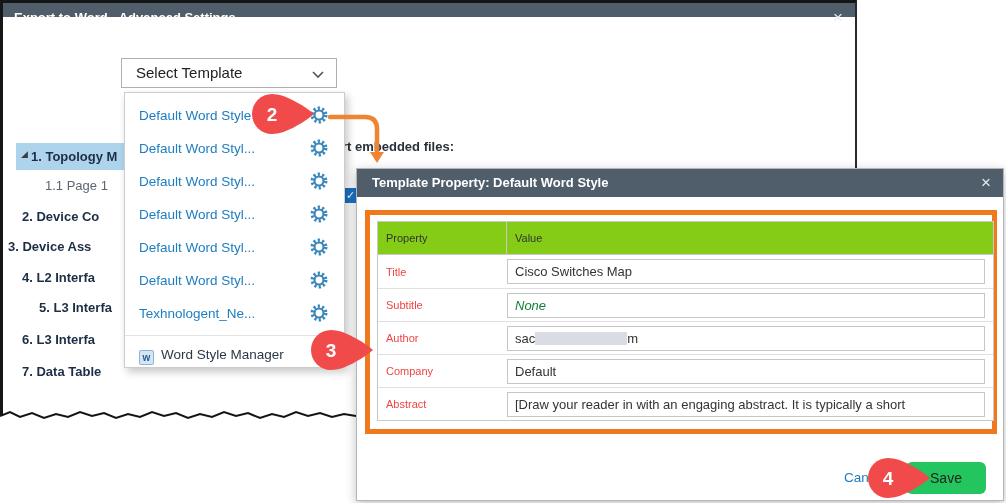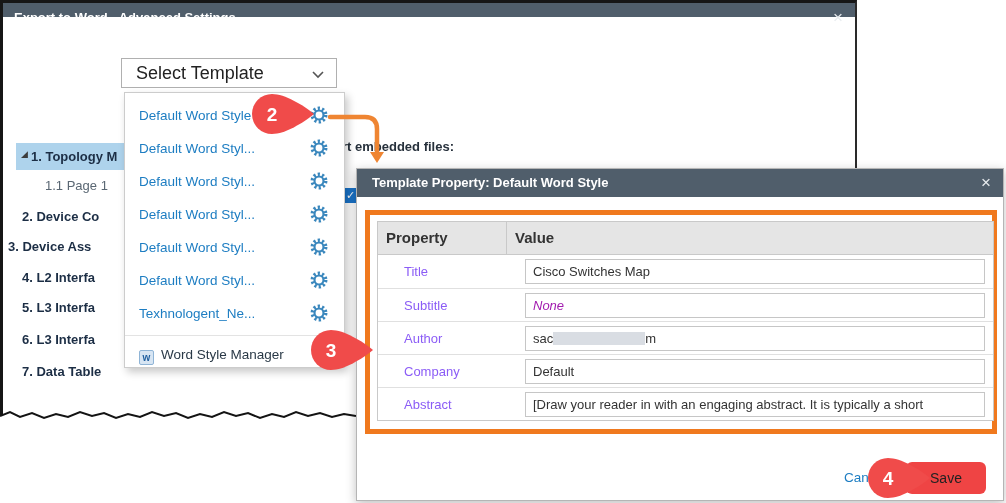--- a/index.html
+++ b/index.html
@@ -10,21 +10,21 @@
   .main-dialog { position:absolute; left:0; top:0; width:857px; height:417px;
     background:#fff; border-left:3px solid #161616; border-top:3px solid #161616;
     border-right:2px solid #2a2a2a; z-index:1; }
   .titlebar { position:absolute; left:0; top:0; right:0; height:14px; background:#505e6b;
     color:#fff; font-size:13px; font-weight:600; line-height:29px; padding-left:11px; }
   .titlebar .close { position:absolute; right:12px; top:0; font-size:17px; font-weight:400;
     color:#e8ecef; cursor:pointer; line-height:29px; }
   .field-label { position:absolute; font-size:13px; font-weight:600; color:#3d3d3d; }
 
   .select-box { position:absolute; left:121px; top:58px; width:216px; height:30px;
-    border:1px solid #b0b0b0; background:#fff; font-size:18px; color:#222;
+    border:1px solid #b0b0b0; background:#fff; font-size:15px; color:#222;
     line-height:28px; padding-left:14px; cursor:pointer; }
   .select-box svg { position:absolute; right:12px; top:12px; }
 
   .link { position:absolute; font-size:13px; color:#1d7dc2; cursor:pointer; white-space:nowrap; }
   .link .ico { display:inline-block; vertical-align:-2px; margin-right:4px; }
 
   .content-panel { position:absolute; left:15px; top:137px; width:828px; height:285px;
     border:1px solid #b9b9b9; border-bottom:none; background:#fff; }
   .panel-divider { position:absolute; left:295px; top:137px; width:1px; height:281px; background:#c4c4c4; }
 
@@ -58,35 +58,35 @@
   .connector { position:absolute; left:325px; top:100px; z-index:7; }
 
   
   .prop-dialog { position:absolute; left:356px; top:168px; width:648px; height:333px; background:#fff;
     border:1px solid #b5b5b5; box-shadow:0 3px 10px rgba(0,0,0,0.25); z-index:6; }
   .prop-dialog .titlebar { height:28px; line-height:28px; padding-left:15px; }
   .prop-dialog .titlebar .close { line-height:28px; }
   .orange-box { position:absolute; left:8px; top:41px; width:632px; height:224px;
     border:5px solid #f0791e; background:#fff; }
   .prop-table { position:absolute; left:7px; top:6px; width:617px; border:1px solid #c9c9c9; background:#fff; }
-  .pt-header { display:flex; height:33px; background:#e5e5e5; border-bottom:1px solid #c9c9c9;
-    font-size:15px; color:#333;font-weight:bold; }
+  .pt-header { display:flex; height:33px; background:#84cc16; border-bottom:1px solid #c9c9c9;
+    font-size:11px; color:#333; }
   .pt-header .c1 { width:129px; line-height:32px; padding-left:8px; border-right:1px solid #c9c9c9; }
   .pt-header .c2 { flex:1; line-height:32px; padding-left:8px; }
   .pt-row { display:flex; height:33px; border-top:1px solid #e0e0e0; align-items:center; }
   .pt-row:first-of-type { border-top:none; }
-  .pt-row .c1 { width:129px; font-size:13px; color:#8b5cf6; padding-left:8px;margin-left:18px; }
+  .pt-row .c1 { width:129px; font-size:11px; color:#ef4444; padding-left:8px; }
   .pt-row .c2 { flex:1; padding-right:8px; }
   .pt-input { width:100%; height:25px; border:1px solid #c6c6c6; background:#fff; font-size:13px;
     color:#333; line-height:23px; padding:0 7px; white-space:nowrap; overflow:hidden; }
-  .pt-input .ph { font-style:italic; color:#a21caf;margin-top:33px; }
+  .pt-input .ph { font-style:italic; color:#15803d;margin-top:33px; }
   .redact { display:inline-block; width:92px; height:13px; background:#d9dde3; vertical-align:-2px; }
 
   .cancel-link { position:absolute; left:487px; top:301px; font-size:13.5px; color:#1d7dc2; cursor:pointer; }
-  .save-btn { position:absolute; left:549px; top:293px; width:80px; height:32px; background:#ef4444;
+  .save-btn { position:absolute; left:549px; top:293px; width:80px; height:32px; background:#22c55e;
     border:none; border-radius:6px; font-family:"Liberation Sans",sans-serif; font-size:14px;
     color:#222; cursor:pointer; }
 
   
   .callout { position:absolute; z-index:10; }
   .callout text { font:700 19px "Liberation Sans",sans-serif; fill:#fff; }
 </style>
 </head>
 <body>
 
@@ -137,21 +137,21 @@
   <div class="checkbox">✓</div>
 
   <div id="tree-root">
       <div class="tree-highlight"></div>
       <span class="tree-caret">◢</span>
       <div class="tree-item" style="left: 31px; top: 149px;">1. Topology M</div>
       <div class="tree-item child" style="left: 45px; top: 178px;">1.1 Page 1</div>
       <div class="tree-item" style="left: 22px; top: 209px;">2. Device Co</div>
       <div class="tree-item" style="left: 8px; top: 239px;">3. Device Ass</div>
       <div class="tree-item" style="left: 22px; top: 270px;">4. L2 Interfa</div>
-      <div class="tree-item" style="left: 22px; top: 300px;">5. L3 Interfa</div>
+      <div class="tree-item" style="left: 39px; top: 300px;">5. L3 Interfa</div>
       <div class="tree-item" style="left: 22px; top: 332px;">6. L3 Interfa</div>
       <div class="tree-item" style="left: 22px; top: 364px;">7. Data Table</div>
     </div>
 
   <svg class="tear" width="356" height="22">
     <polygon points="0,10 10,6 20,11 32,7 44,12 56,8 68,11 80,6 92,10 104,7 116,12 128,8 140,11 152,6 164,10
                      176,7 188,12 200,8 212,11 224,6 236,10 248,7 260,12 272,8 284,11 296,6 308,10 320,7 332,11
                      344,8 356,10 356,22 0,22" fill="#ffffff"></polygon>
     <polyline points="0,10 10,6 20,11 32,7 44,12 56,8 68,11 80,6 92,10 104,7 116,12 128,8 140,11 152,6 164,10
                      176,7 188,12 200,8 212,11 224,6 236,10 248,7 260,12 272,8 284,11 296,6 308,10 320,7 332,11

